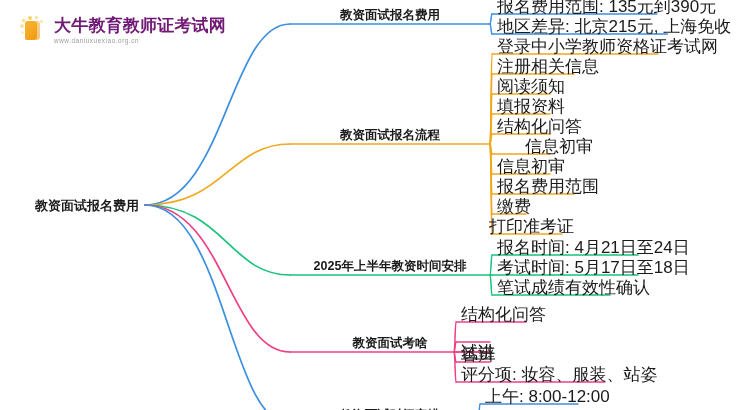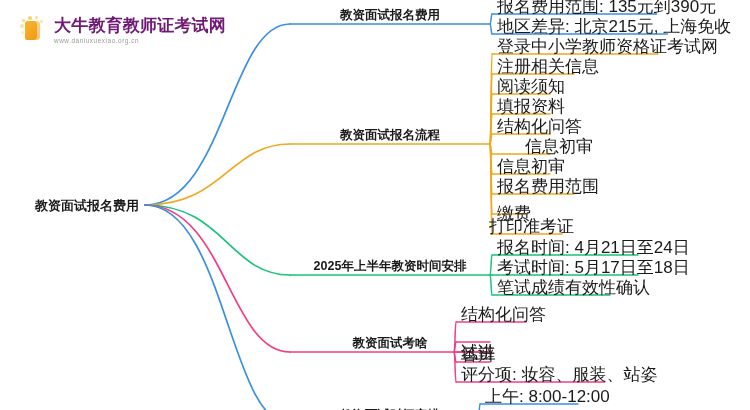--- a/index.html
+++ b/index.html
@@ -190,21 +190,21 @@
       <div class="node leaf" style="left: 497px; top: 26px;">地区差异: 北京215元, 上海免收</div>
       <div class="node branch" style="left: 390px; top: 135px;">教资面试报名流程</div>
       <div class="node leaf" style="left: 497px; top: 46px;">登录中小学教师资格证考试网</div>
       <div class="node leaf" style="left: 497px; top: 66px;">注册相关信息</div>
       <div class="node leaf" style="left: 497px; top: 86px;">阅读须知</div>
       <div class="node leaf" style="left: 497px; top: 106px;">填报资料</div>
       <div class="node leaf" style="left: 497px; top: 126px;">结构化问答</div>
       <div class="node leaf" style="left: 525px; top: 146px;">信息初审</div>
       <div class="node leaf" style="left: 497px; top: 166px;">信息初审</div>
       <div class="node leaf" style="left: 497px; top: 186px;">报名费用范围</div>
-      <div class="node leaf" style="left: 497px; top: 213px;">缴费</div>
+      <div class="node leaf" style="left: 497px; top: 206px;">缴费</div>
       <div class="node leaf" style="left: 489px; top: 226px;">打印准考证</div>
       <div class="node branch" style="left: 390px; top: 266px;">2025年上半年教资时间安排</div>
       <div class="node leaf" style="left: 497px; top: 247px;">报名时间: 4月21日至24日</div>
       <div class="node leaf" style="left: 497px; top: 267px;">考试时间: 5月17日至18日</div>
       <div class="node leaf" style="left: 497px; top: 287px;">笔试成绩有效性确认</div>
       <div class="node branch" style="left: 390px; top: 343px;">教资面试考啥</div>
       <div class="node leaf" style="left: 461px; top: 314px;">结构化问答</div>
       <div class="node leaf" style="left: 461px; top: 352px; text-decoration: underline;">试讲</div>
       <div class="node leaf" style="left: 461px; top: 354px;">答辩</div>
       <div class="node leaf" style="left: 461px; top: 374px;">评分项: 妆容、服装、站姿</div>

